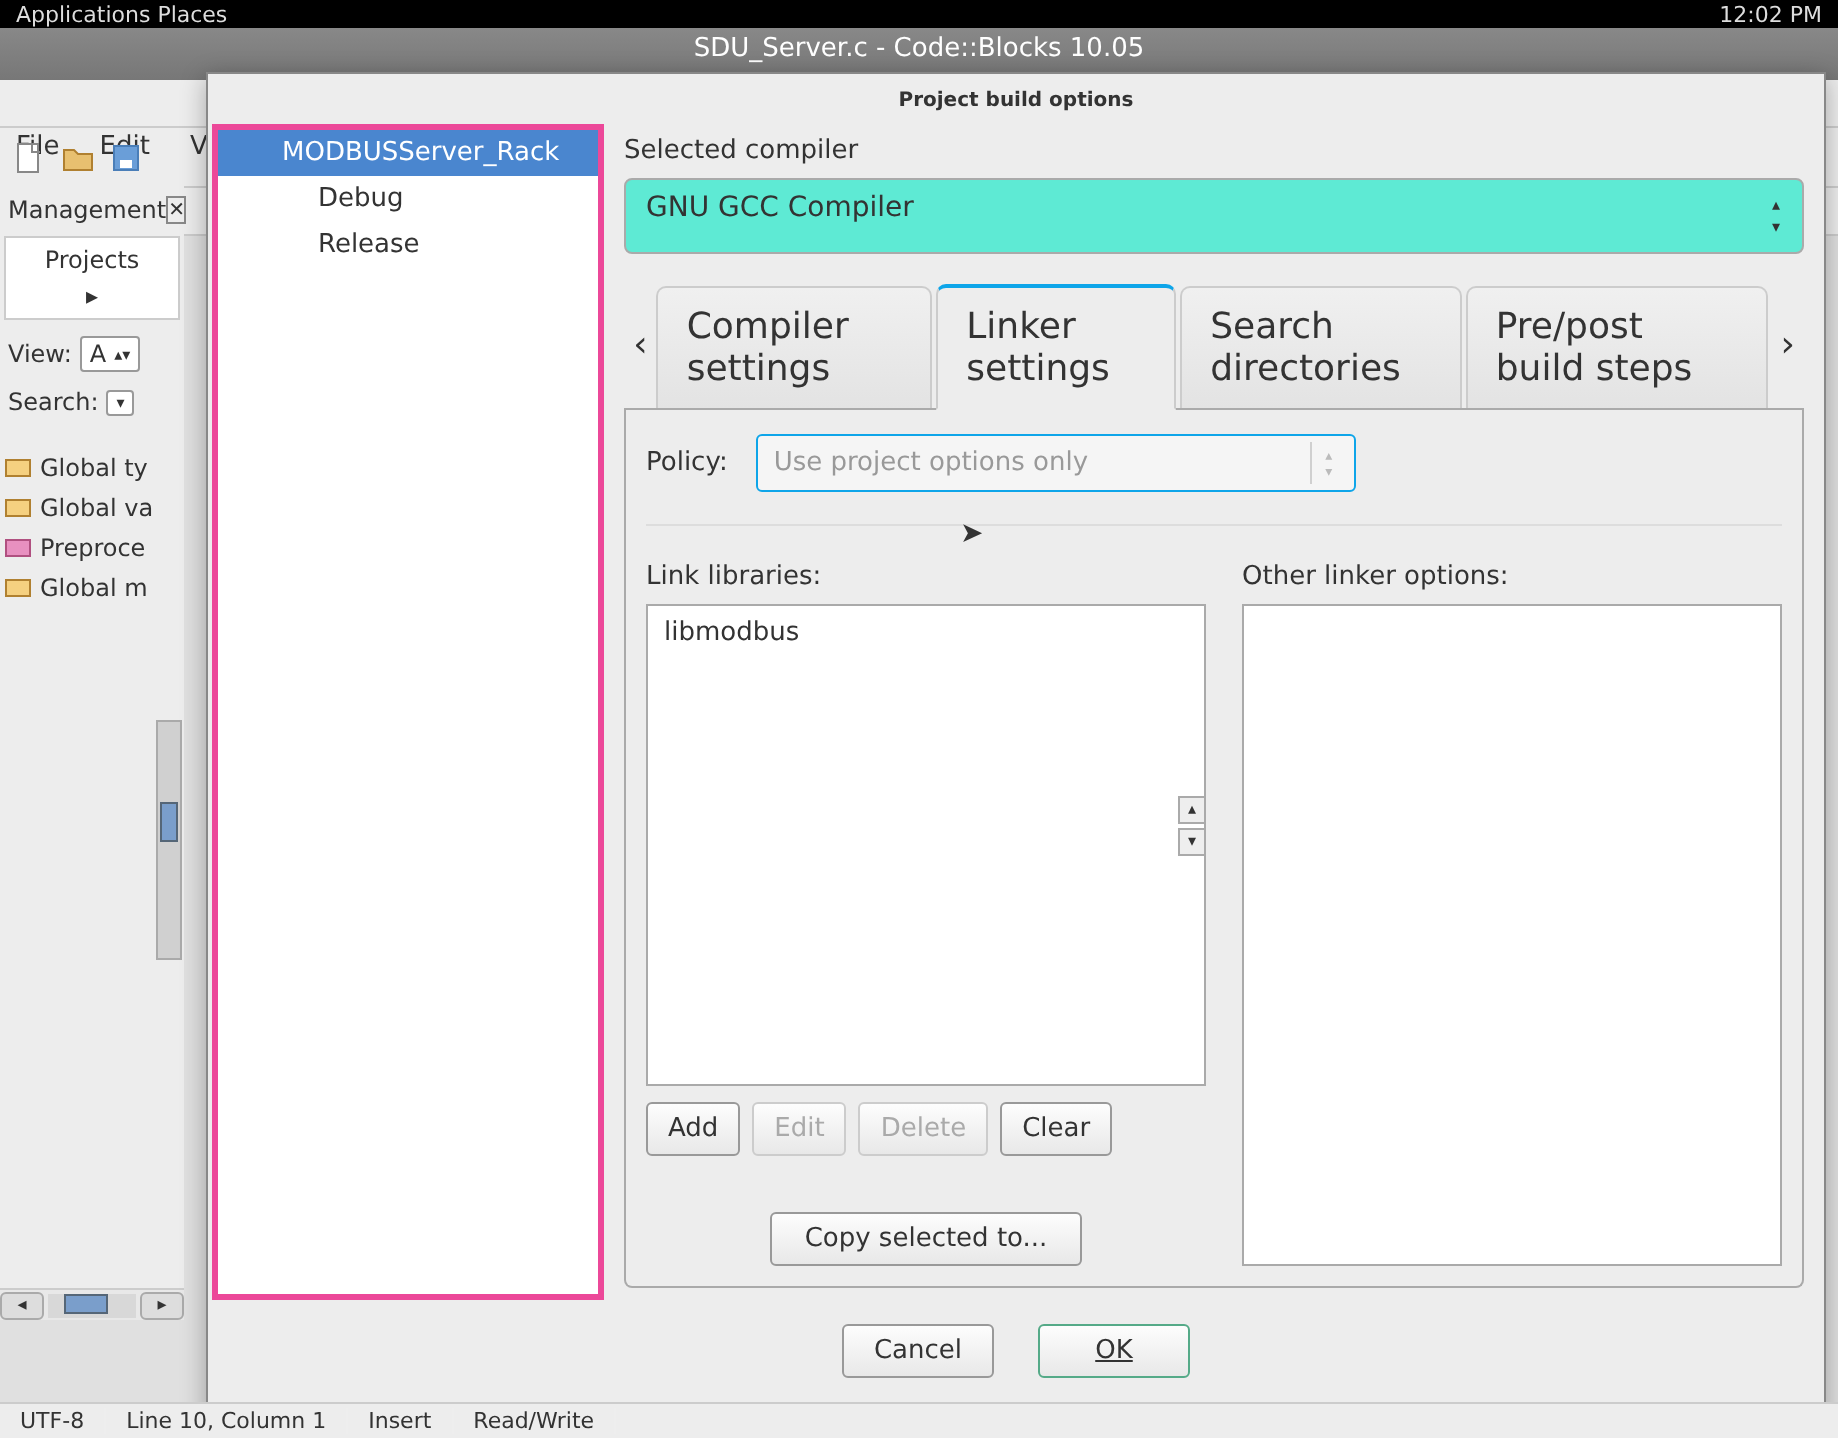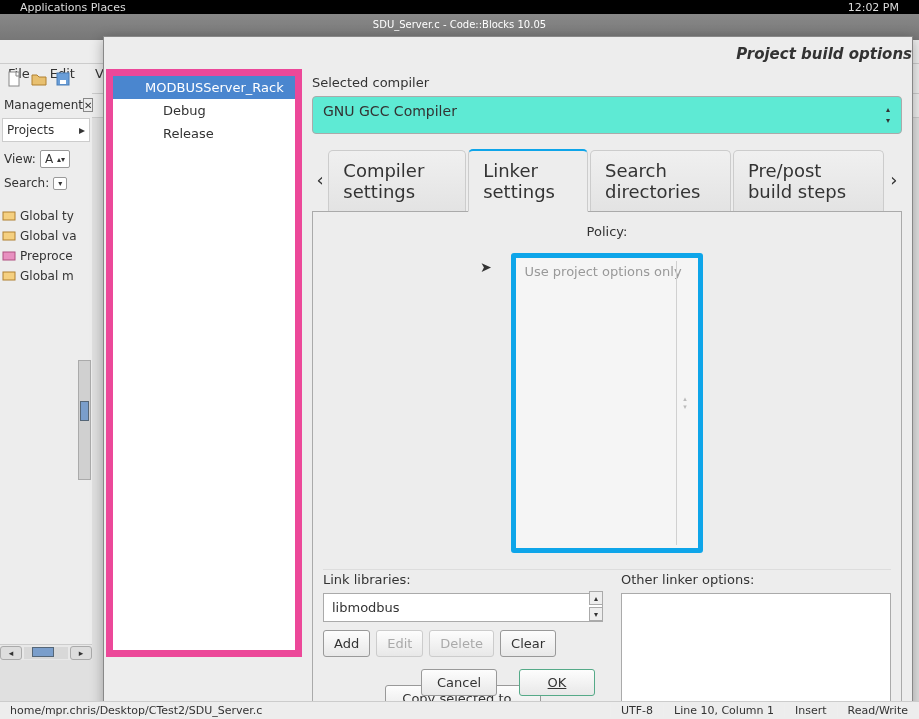--- a/index.html
+++ b/index.html
@@ -12,31 +12,31 @@
       height: 719px;
       overflow: hidden;
       position: relative;
     }
     .top-panel {
       background: #000;
       color: #ddd;
       height: 14px;
       display: flex;
       justify-content: space-between;
-      padding: 0 20px;
+      padding: 0 8px;
       font-size: 11px;
       align-items: center;
     }
     .title-bar {
       background: linear-gradient(#888, #777);
       color: #fff;
       text-align: center;
       height: 26px;
       line-height: 22px;
-      font-size: 10px;
+      font-size: 13px;
     }
     .menu-bar {
       background: #ededed;
       height: 24px;
       display: flex;
       align-items: center;
       padding: 0 4px;
       gap: 12px;
       border-bottom: 1px solid #ccc;
     }
@@ -80,31 +80,30 @@
       position: absolute;
       left: 103px;
       top: 36px;
       width: 810px;
       height: 674px;
       background: #ededed;
       border: 1px solid #888;
       box-shadow: 0 3px 12px rgba(0,0,0,0.3);
     }
     .dlg-title {
-      text-align: right;
+      text-align: center;
       font-weight: bold;
       padding: 8px 0 6px;
-      font-size: 15px;
-      font-style: italic;
+      font-size: 10px;
     }
     .dlg-body { display:flex; height: 588px;}
     .tree-pane {
       width: 196px;
       background: #fff;
-      border: 7px solid #ec4899;
+      border: 3px solid #ec4899;
       margin-left: 2px;
       overflow: hidden;
     }
     .tree-pane .node { padding: 4px 10px 4px 32px; }
     .tree-pane .node.selected {
       background: #4a86cf;
       color: white;
     }
     .tree-pane .child { padding: 4px 10px 4px 50px; }
     .right-pane {
@@ -150,24 +149,24 @@
     }
     .tab-content {
       border: 1px solid #aaa;
       border-top: none;
       padding: 12px 10px 10px;
       flex:1;
       display:flex; flex-direction:column;
       background:#ededed;
       border-radius: 0 0 4px 4px;
     }
-    .policy-row { display:flex; align-items:center; gap:14px; margin-bottom: 2px; border-bottom:1px solid #ddd; padding-bottom:16px;flex-direction:column;}
+    .policy-row { display:flex; align-items:center; gap:14px; margin-bottom: 18px; border-bottom:1px solid #ddd; padding-bottom:16px;}
     .policy-sel {
       flex:0 0 300px;
-      border:5px solid #0ea5e9;
+      border:1px solid #0ea5e9;
       background:#f5f5f5;
       color:#999;
       padding: 6px 16px 6px 8px;
       border-radius:3px;
       position:relative;
     }
     .policy-sel .drop { position:absolute; right:4px; top:3px; bottom:3px; width:18px; border-left:1px solid #d0d0d0; display:flex; flex-direction:column; align-items:center; justify-content:center; font-size:7px; color:#bbb;}
     .groups { display:flex; gap:18px; flex:1;}
     .group { flex:1; display:flex; flex-direction:column;}
     .group > label { margin-bottom:6px; }
@@ -239,21 +238,21 @@
       </svg>
   </span>
 </div>
 <div class="blank-bar"></div>
 
 <div class="side-panel">
   <div class="mgmt-hdr">
     <span>Management</span>
     <span class="x-btn">✕</span>
   </div>
-  <div class="row" style="background:#fff;border:1px solid #ccc;margin:4px 2px;justify-content:space-between;">
+  <div class="row" style="background:#fff;border:1px solid #ccc;margin:4px 2px;justify-content:space-between;flex-direction:column;">
     <span>Projects</span>
     <span>▸</span>
   </div>
   <div class="row">
     <span>View:</span>
     <span class="mini-sel">
         <span>A</span>
         <span style="font-size:8px;">▴▾</span>
       </span>
   </div>
@@ -367,18 +366,17 @@
     </div>
   </div>
   <div class="actions">
     <div class="btn">Cancel</div>
     <div class="btn default"><u>OK</u></div>
   </div>
   <div class="cursor">➤</div>
 </div>
 
 <div class="status-bar">
-  <div style="flex:1;">home/mpr.chris/Desktop/CTest2/SDU_Server.c</div>
   <div>UTF-8</div>
   <div>Line 10, Column 1</div>
   <div>Insert</div>
   <div>Read/Write</div>
 </div>
 
 </body></html>

